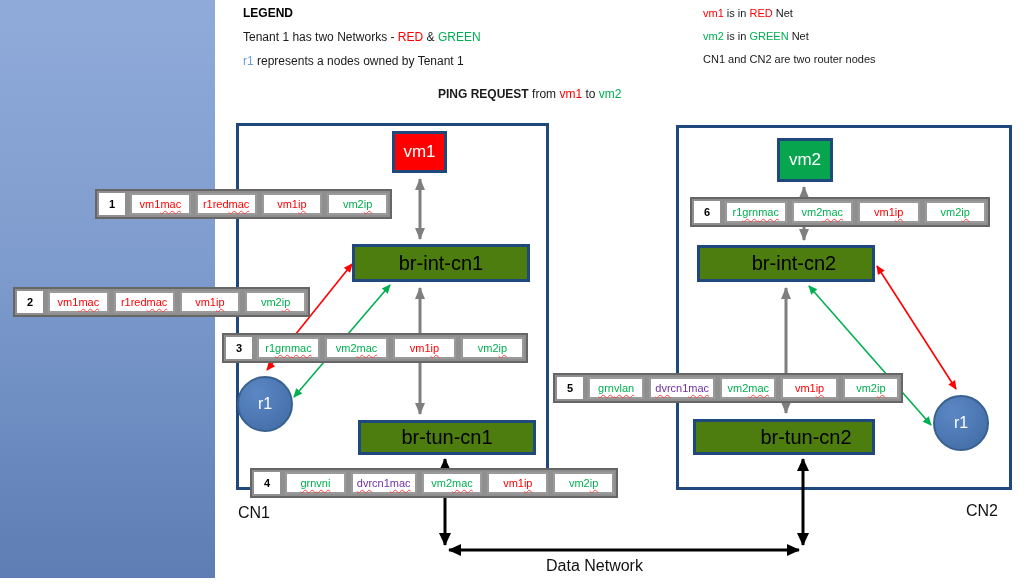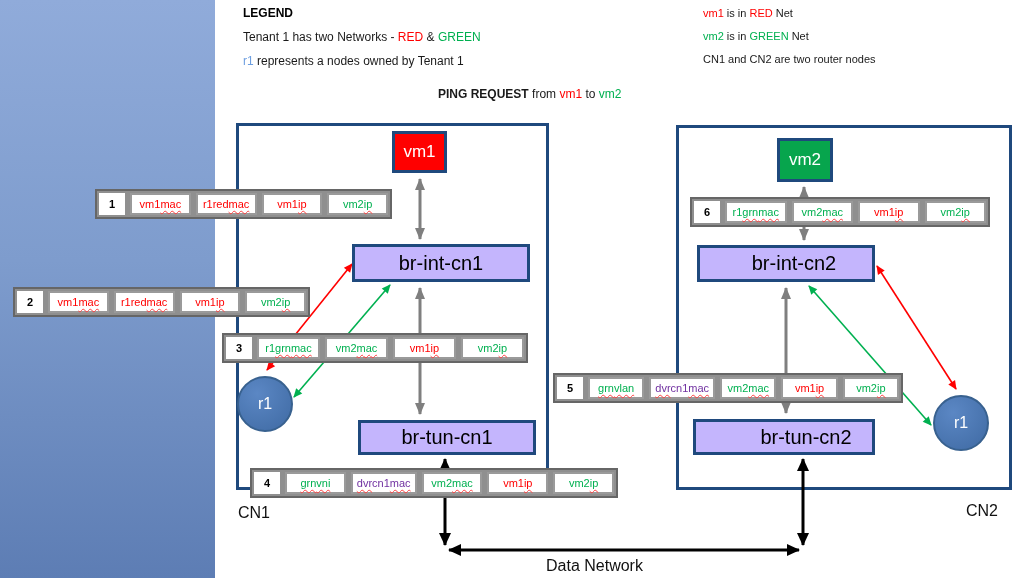--- a/index.html
+++ b/index.html
@@ -19,21 +19,21 @@
   .sq{ text-decoration:underline; text-decoration-style:wavy;
        text-decoration-color:#ff4040; text-decoration-thickness:1px; text-underline-offset:2px; }
 
   .legend-line{ font-size:12px; line-height:24px; white-space:nowrap; }
   .note-line{ font-size:11px; line-height:23px; white-space:nowrap;margin-left:16px; }
 
   
   .cnbox{ border:3px solid #1f497d; background:transparent; }
 
   
-  .brbox{ border:3px solid #1f497d; background:#c4b5fd; display:flex;
+  .brbox{ border:3px solid #1f497d; background:#4d7c0f; display:flex;
           align-items:center; justify-content:center; font-size:20px; z-index:8; }
 
   
   .vmbox{ border:3px solid #1f497d; display:flex; align-items:center;
           justify-content:center; color:#fff; font-size:17px; z-index:8; }
 
   
   .router{ width:56px; height:56px; border-radius:50%;
            background:radial-gradient(circle at 35% 30%, #5b87c4, #3f6aa3);
            border:2px solid #38618f; color:#fff; font-size:16px;

